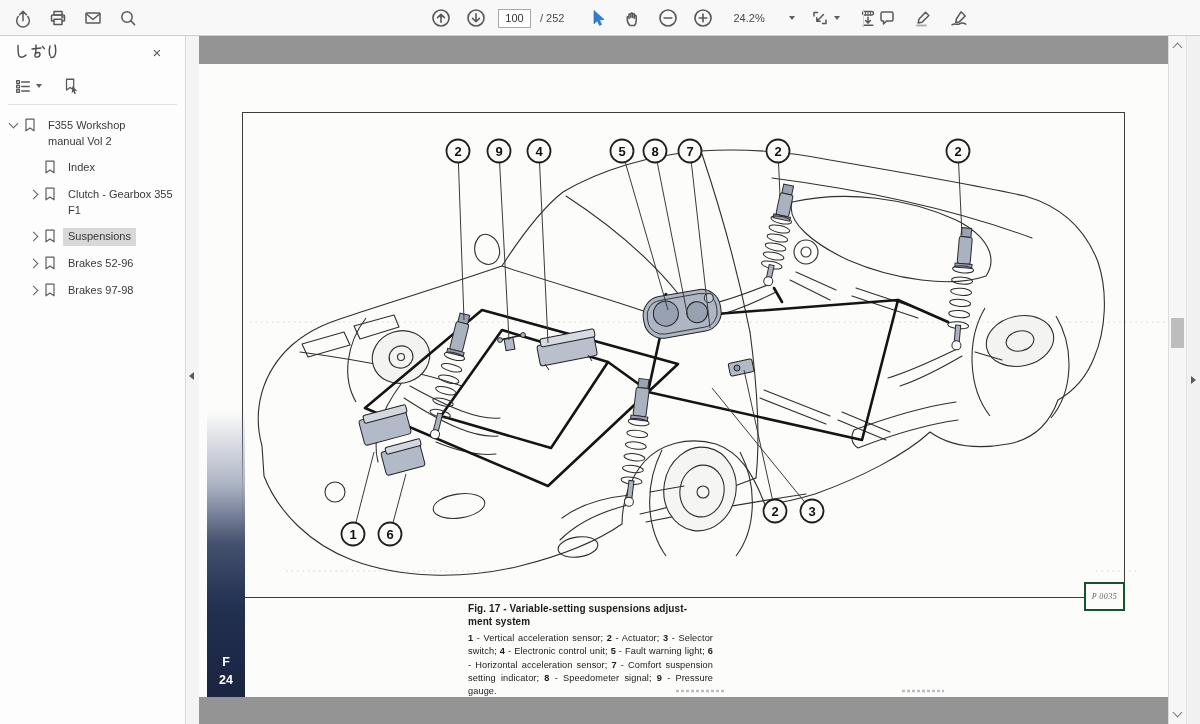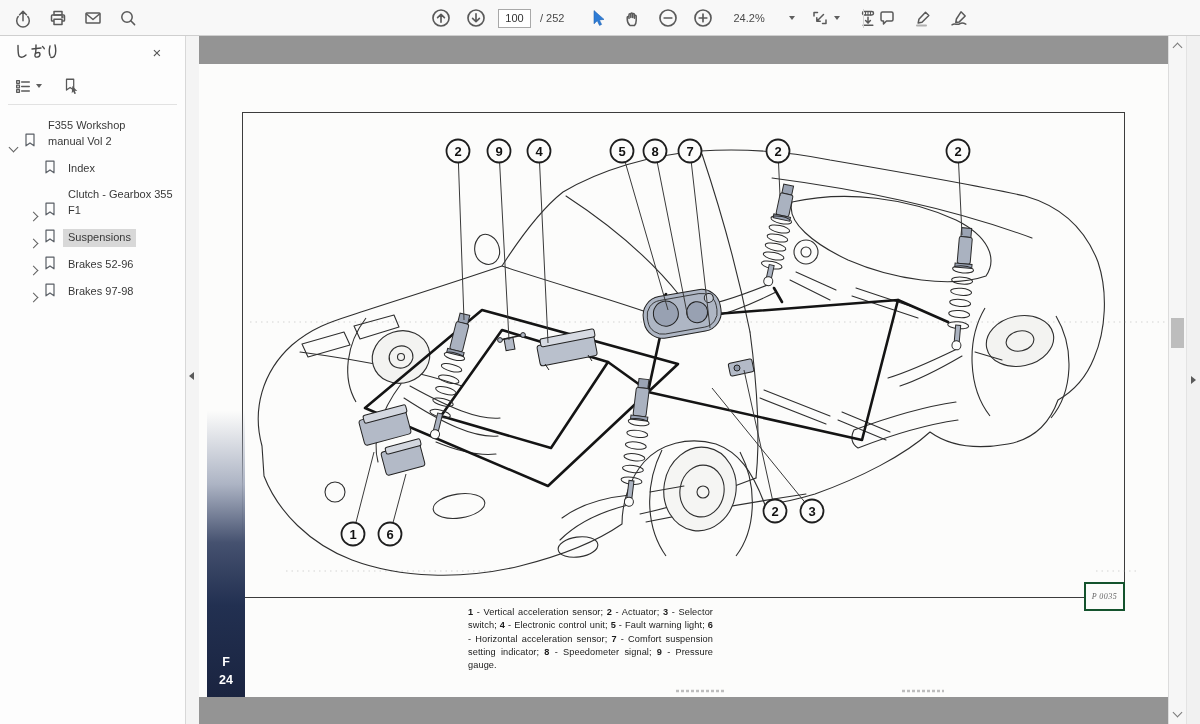--- a/index.html
+++ b/index.html
@@ -29,21 +29,21 @@
 
   
   .sidebar{position:absolute;left:0;top:36px;width:186px;height:688px;
            background:#fdfdfd;border-right:1px solid #d8d8d8;}
   .sb-header{position:relative;height:30px;padding:8px 12px 0 14px;}
   .sb-close{position:absolute;right:18px;top:6px;font-size:15px;color:#555;
             width:20px;height:20px;display:flex;align-items:center;justify-content:center;cursor:default;}
   .sb-tools{display:flex;align-items:center;gap:14px;padding:10px 0 8px 12px;}
   .sb-divider{height:1px;background:#e2e2e2;margin:0 8px;}
   .tree{padding:8px 0 0 0;}
-  .bm-row{display:flex;align-items:flex-end;padding:4px 4px 4px 10px;cursor:default;}
+  .bm-row{display:flex;align-items:flex-start;padding:4px 4px 4px 10px;cursor:default;}
   .bm-row.lvl1{padding-left:30px;}
   .chev{width:7px;height:7px;border-right:1.6px solid #606060;border-bottom:1.6px solid #606060;
         transform:rotate(-45deg);margin:5px 7px 0 0;flex:0 0 auto;}
   .chev.down{transform:rotate(45deg);margin-top:3px;}
   .chev.none{visibility:hidden;}
   .bm-ic{flex:0 0 auto;margin:1px 7px 0 0;}
   .bm-label{font-size:11px;color:#383838;line-height:1.45;max-width:118px;padding:1px 5px;}
   .bm-row.selected .bm-label{background:#d8d8d8;}
 
   
@@ -511,20 +511,24 @@
       </svg>
 
       <div class="ftab">
         <div class="ftab-txt">
           <div>F</div>
           <div>24</div>
         </div>
       </div>
 
       <div class="caption">
+        <div class="cap-title">
+          <div>Fig. 17 - Variable-setting suspensions adjust-</div>
+          <div>ment system</div>
+        </div>
         <div class="cap-legend" id="legend"><b>1</b> - Vertical acceleration sensor; <b>2</b> - Actuator; <b>3</b> - Selector switch; <b>4</b> - Electronic control unit; <b>5</b> - Fault warning light; <b>6</b> - Horizontal acceleration sensor; <b>7</b> - Comfort suspension setting indicator; <b>8</b> - Speedometer signal; <b>9</b> - Pressure gauge.</div>
       </div>
 
       <div class="refbox">P 0035</div>
     </div>
   </div>
 
   <div class="vscroll">
     <div class="sArrow up"></div>
     <div class="vthumb"></div>

